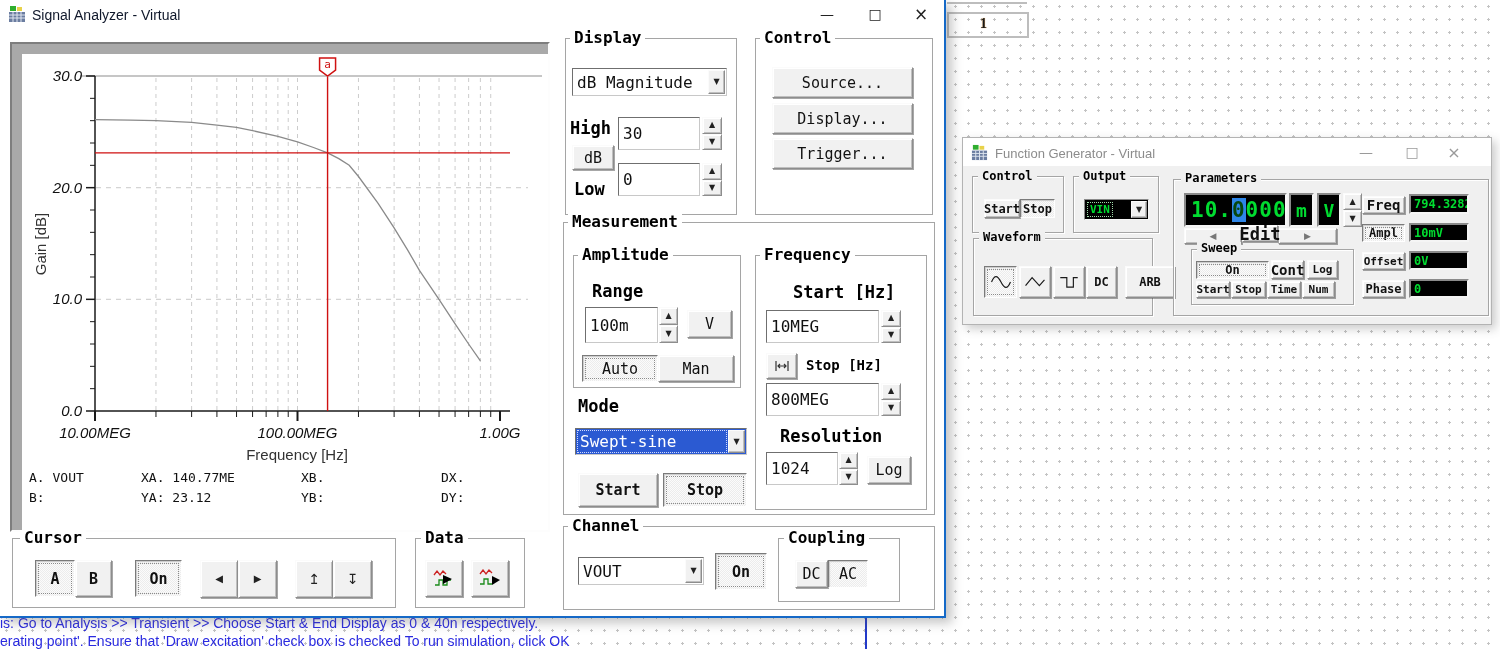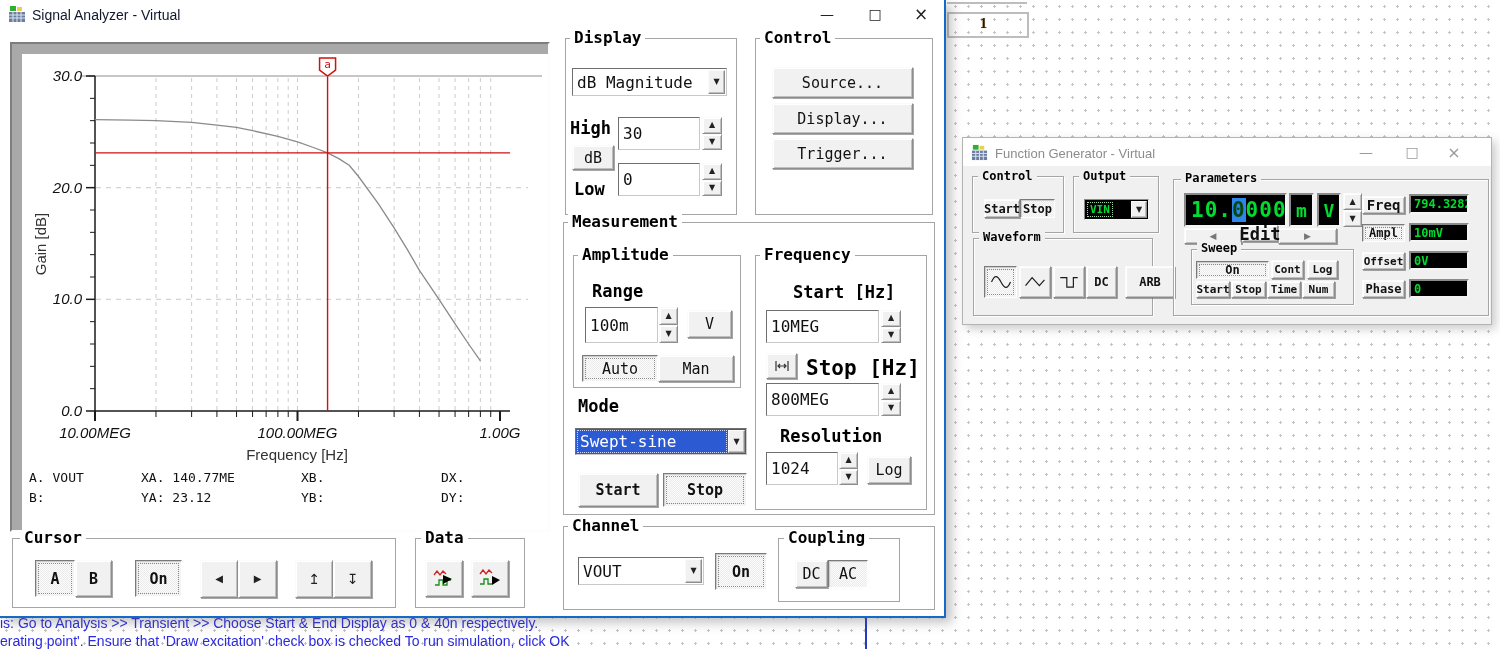--- a/index.html
+++ b/index.html
@@ -276,21 +276,21 @@
         </div>
       <div class="sp">
           <span class="tiny">▼</span>
         </div>
     </div>
     <div class="b3" style="left:766px;top:353px;width:31px;height:26px">
       <svg width="16" height="12" viewBox="0 0 16 12">
         <path d="M2 1v10 M14 1v10 M4 6h8 M6 4l-2 2 2 2 M10 4l2 2-2 2" stroke="#333" fill="none" stroke-width="1.2"></path>
       </svg>
     </div>
-    <span class="lbl" style="left:806px;top:358px;font-size:21px">Stop [Hz]</span>
+    <span class="lbl" style="left:806px;top:358px;font-size:14px">Stop [Hz]</span>
     <div class="field" style="left:766px;top:383px;width:113px;height:33px">
         <span>800MEG</span>
       </div>
     <div class="spinner" style="left:881px;top:383px;width:20px;height:33px">
       <div class="sp">
           <span class="tiny">▲</span>
         </div>
       <div class="sp">
           <span class="tiny">▼</span>
         </div>
@@ -464,21 +464,21 @@
       </div>
     <div class="b3" style="left:315px;top:90px;width:59px;height:16px">
         <span class="tiny" style="font-size:9px;color:#777">▶</span>
       </div>
 
     <div class="group" style="left:228px;top:111px;width:163px;height:56px"></div>
     <span class="glabel fg-glabel" style="left:234px;top:104px">Sweep</span>
     <div class="b3 bold pressed dots" style="left:233px;top:123px;width:73px;height:18px;font-size:12px">
         <span>On</span>
       </div>
-    <div class="b3 bold" style="left:308px;top:122px;width:33px;height:19px;font-size:11px">
+    <div class="b3 bold" style="left:308px;top:122px;width:33px;height:19px;font-size:14px">
         <span>Cont</span>
       </div>
     <div class="b3 bold" style="left:344px;top:122px;width:31px;height:19px;font-size:11px">
         <span>Log</span>
       </div>
     <div class="b3 bold" style="left:233px;top:143px;width:34px;height:17px;font-size:11px">
         <span>Start</span>
       </div>
     <div class="b3 bold" style="left:268px;top:143px;width:35px;height:17px;font-size:11px">
         <span>Stop</span>

